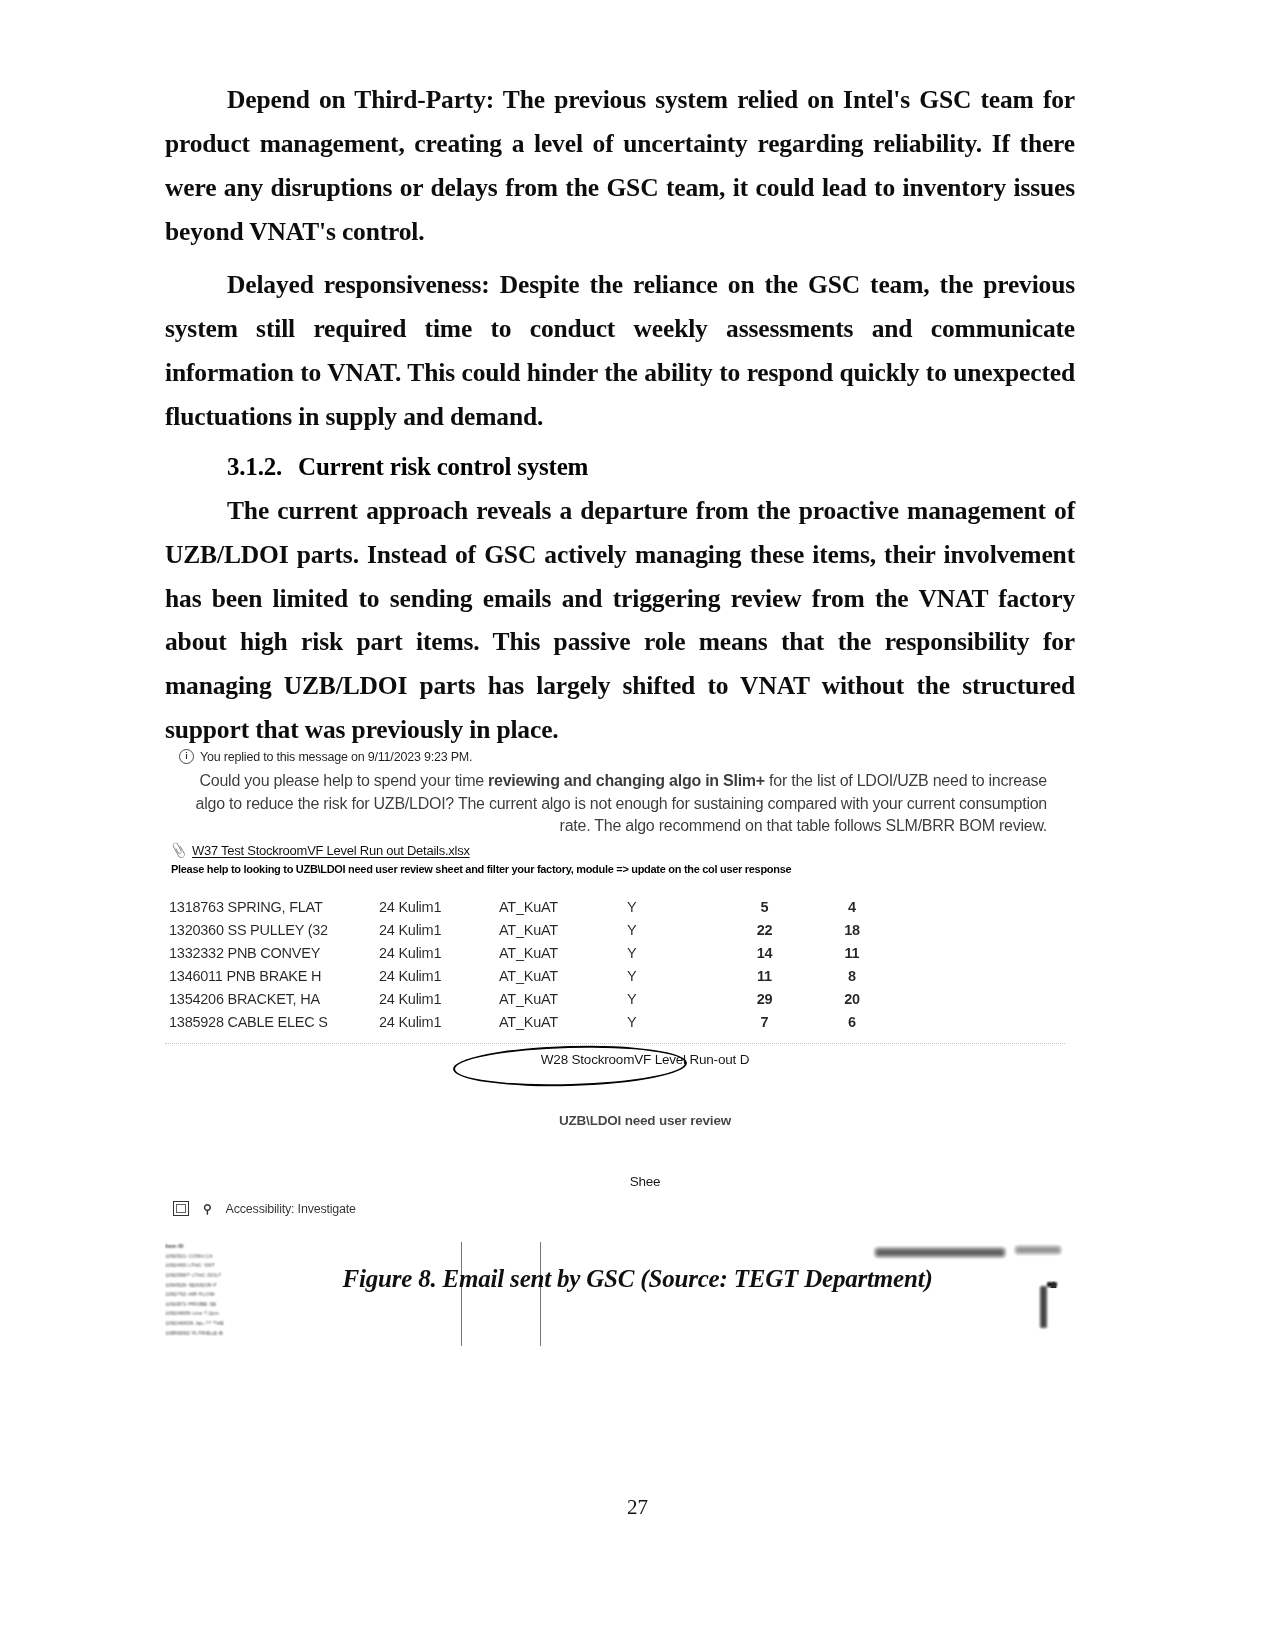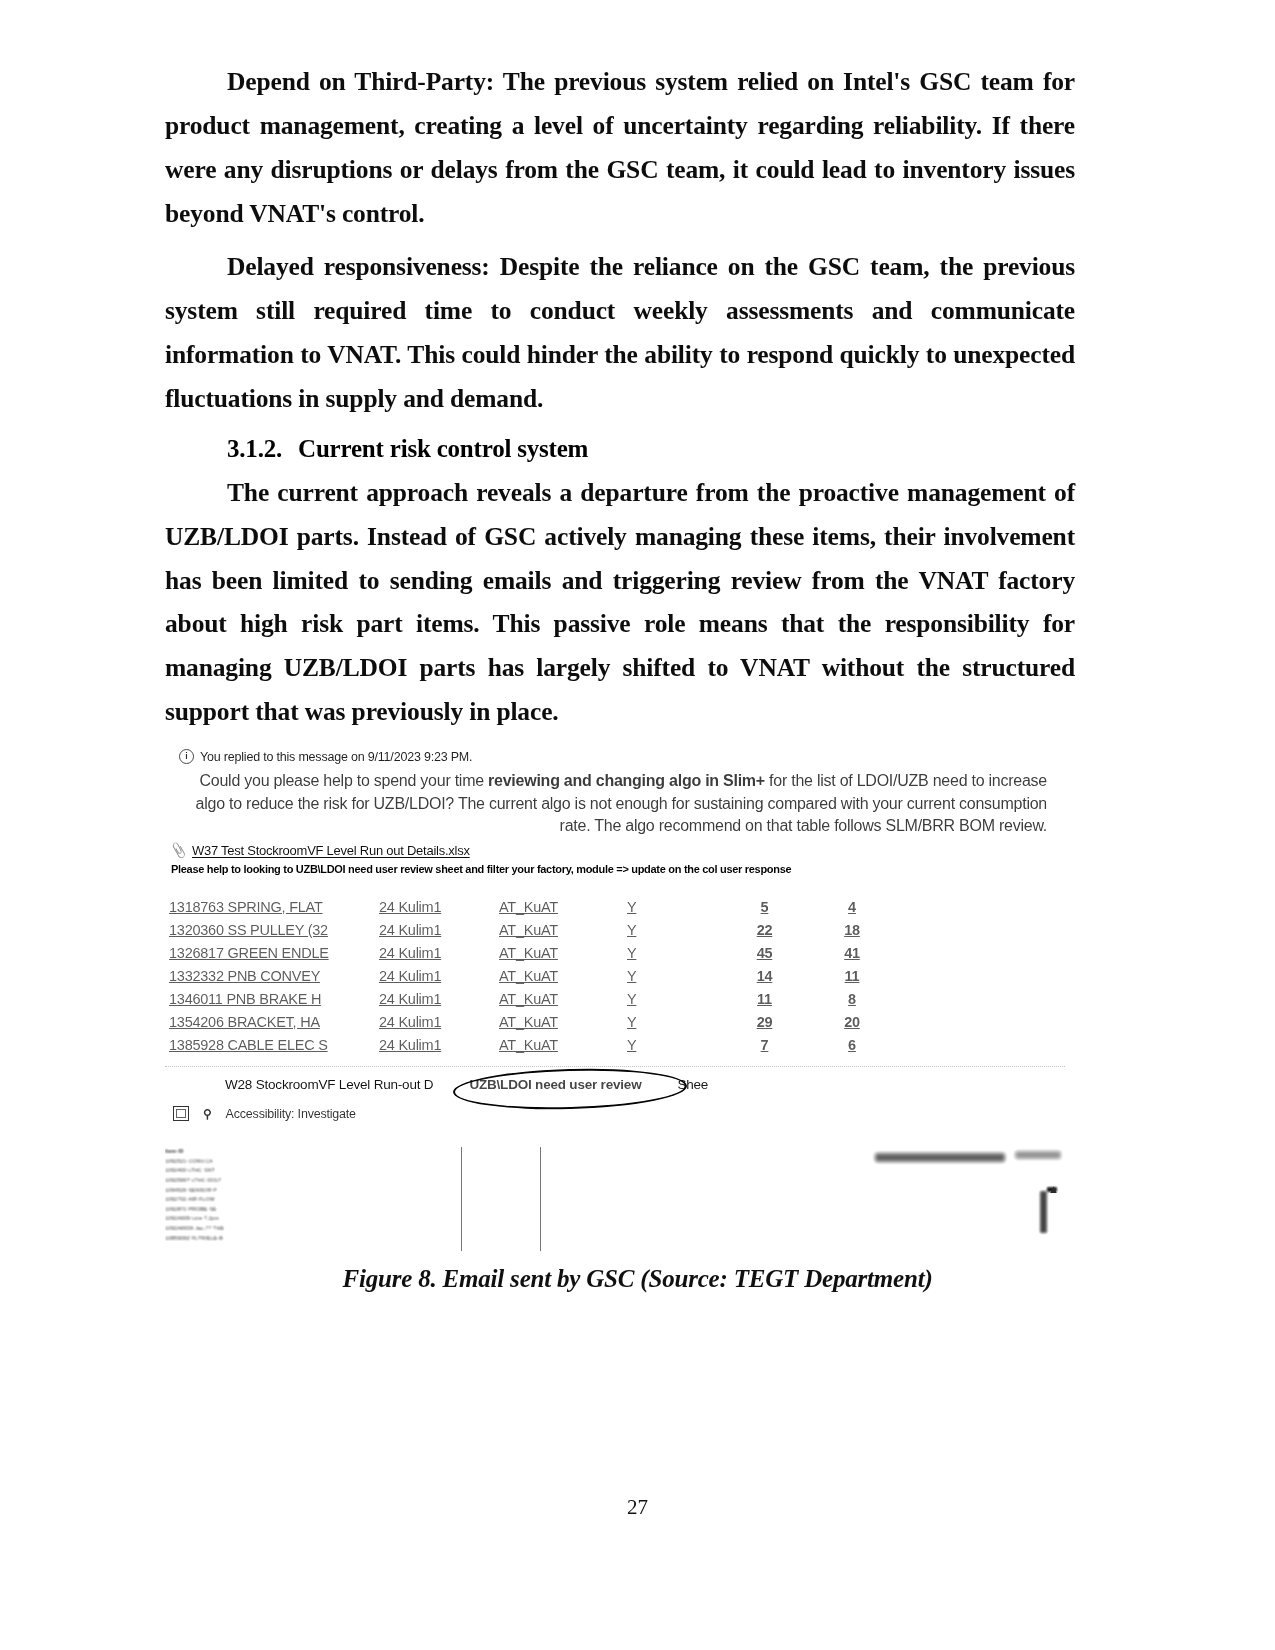--- a/index.html
+++ b/index.html
@@ -16,21 +16,21 @@
     overflow: hidden;
   }
   .page {
     position: absolute;
     inset: 0;
     padding: 0;
   }
   .content {
     position: absolute;
     left: 165px;
-    top: 60px;
+    top: 78px;
     width: 910px;
   }
   p.body-par {
     font-family: "Liberation Serif", serif;
     font-size: 25.5px;
     line-height: 1.72;
     text-align: justify;
     text-indent: 62px;
     margin: 0 0 10px 0;
     color: #0d0d0d;
@@ -121,41 +121,41 @@
     margin: 20px 0 0 0;
     padding-left: 6px;
     border-collapse: collapse;
     font-size: 14.5px;
     font-family: "Liberation Sans", sans-serif;
     letter-spacing: -0.25px;
   }
   .grid td {
     padding: 3.5px 0;
     white-space: nowrap;
-    color: #0f766e;
-    text-decoration: underline;
+    color: #4c1d95;
   }
   .g-part  { width: 210px; padding-left: 4px !important; }
   .g-loc   { width: 120px; }
   .g-fac   { width: 120px; }
   .g-flag  { width: 90px;  text-align: left; padding-left: 8px !important;}
   .g-n1    { width: 95px;  text-align: center; font-weight: bold;}
   .g-n2    { width: 80px;  text-align: center; font-weight: bold;}
 
   .sheet-bar {
     position: relative;
     margin-top: 10px;
     border-top: 1px dotted #bbb;
     padding: 8px 0 4px 0;
     font-size: 13.5px;
     display: flex;
     align-items: center;
-    gap: 26px;
+    gap: 44px;
     padding-left: 60px;
     letter-spacing: -0.2px;
+    flex-direction: column;
   }
   .tab-active { color: #1d1d1d; }
   .tab-circled {
     position: relative;
     color: #4a4a6a;
     font-weight: bold;
     filter: blur(0.7px);
     padding: 2px 10px;
   }
   .ellipse {
@@ -332,28 +332,20 @@
           </tr>
           <tr>
             <td class="g-part">1320360 SS PULLEY (32</td>
             <td class="g-loc">24 Kulim1</td>
             <td class="g-fac">AT_KuAT</td>
             <td class="g-flag">Y</td>
             <td class="g-n1">22</td>
             <td class="g-n2">18</td>
           </tr>
           <tr>
-            <td class="g-part">1326817 GREEN ENDLE</td>
-            <td class="g-loc">24 Kulim1</td>
-            <td class="g-fac">AT_KuAT</td>
-            <td class="g-flag">Y</td>
-            <td class="g-n1">45</td>
-            <td class="g-n2">41</td>
-          </tr>
-          <tr>
             <td class="g-part">1332332 PNB CONVEY</td>
             <td class="g-loc">24 Kulim1</td>
             <td class="g-fac">AT_KuAT</td>
             <td class="g-flag">Y</td>
             <td class="g-n1">14</td>
             <td class="g-n2">11</td>
           </tr>
           <tr>
             <td class="g-part">1346011 PNB BRAKE H</td>
             <td class="g-loc">24 Kulim1</td>

